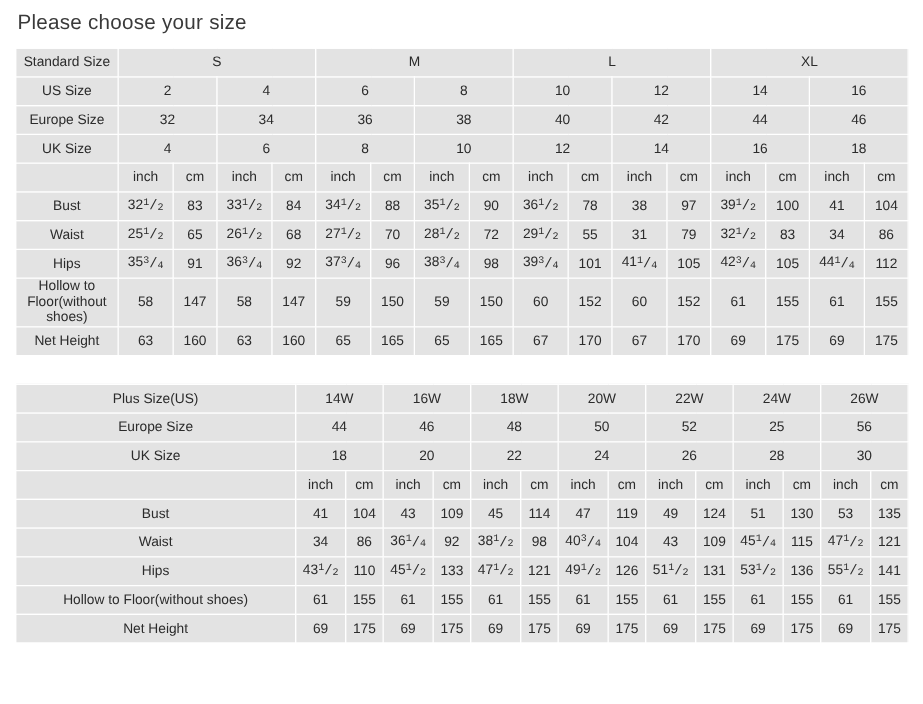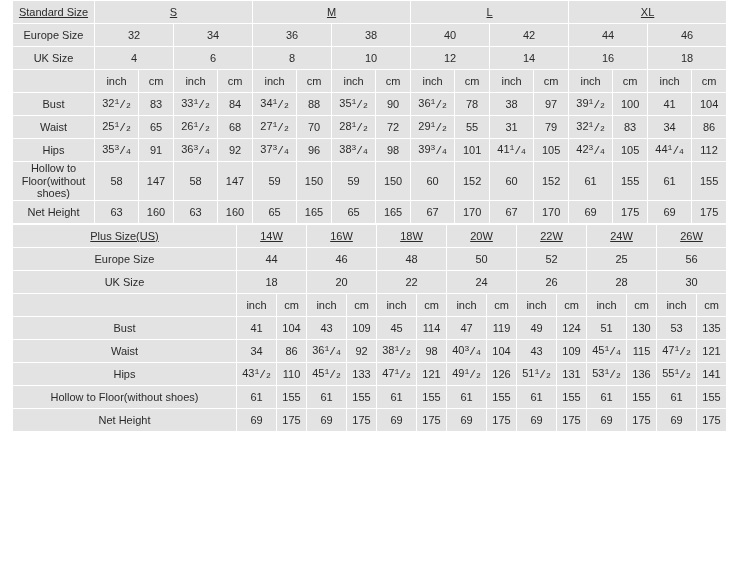--- a/index.html
+++ b/index.html
@@ -38,21 +38,20 @@
     border: 1px solid #ffffff;
     text-align: center;
     vertical-align: middle;
     padding: 0;
     background: #e3e3e3;
     height: 22px;
     line-height: 1.15;
   }
   td.hdr {
     background: #d2d2d2;
-    text-decoration: underline;
   }
   td.white {
     background: #ffffff;
   }
   td.lbl {
     background: #e3e3e3;
   }
   .tall {
     height: 40px;
   }
@@ -60,21 +59,21 @@
     display: inline-block;
     white-space: nowrap;
     font-family: Liberation Mono, monospace;
   }
   .frac sup, .frac sub {
     font-size: 8px;
     line-height: 1;
   }
   .frac sup { vertical-align: 0.45em; }
   .frac sub { vertical-align: 0em; position: relative; top: 1px; }
-  .tbl2wrap { }
+  .tbl2wrap { margin-top: 22px; }
   table.sizetable2 {
     border-collapse: collapse;
     table-layout: fixed;
     width: 714px;
     font-size: 11px;
     color: #2b2b2b;
   }
   table.sizetable2 td {
     border: 1px solid #ffffff;
     text-align: center;
@@ -83,20 +82,21 @@
     background: #e3e3e3;
     height: 22px;
     line-height: 1.15;
   }
 </style>
 </head>
 <body>
 
 <div class="page">
 
+  <div class="title">Please choose your size</div>
 
   <table class="sizetable">
     <colgroup>
       <col style="width:82px">
       <col style="width:44px">
         <col style="width:35px">
       <col style="width:44px">
         <col style="width:35px">
       <col style="width:44px">
         <col style="width:35px">
@@ -111,20 +111,31 @@
       <col style="width:44px">
         <col style="width:35px">
     </colgroup>
     <tbody id="t1-body">
         <tr>
           <td class="hdr"><span>Standard Size</span></td>
           <td class="hdr" colspan="4">S</td>
           <td class="hdr" colspan="4">M</td>
           <td class="hdr" colspan="4">L</td>
           <td class="hdr" colspan="4">XL</td>
+        </tr>
+        <tr>
+          <td class="lbl">US Size</td>
+          <td class="white" colspan="2">2</td>
+          <td class="white" colspan="2">4</td>
+          <td class="white" colspan="2">6</td>
+          <td class="white" colspan="2">8</td>
+          <td class="white" colspan="2">10</td>
+          <td class="white" colspan="2">12</td>
+          <td class="white" colspan="2">14</td>
+          <td class="white" colspan="2">16</td>
         </tr>
         <tr>
           <td class="lbl">Europe Size</td>
           <td class="white" colspan="2">32</td>
           <td class="white" colspan="2">34</td>
           <td class="white" colspan="2">36</td>
           <td class="white" colspan="2">38</td>
           <td class="white" colspan="2">40</td>
           <td class="white" colspan="2">42</td>
           <td class="white" colspan="2">44</td>

